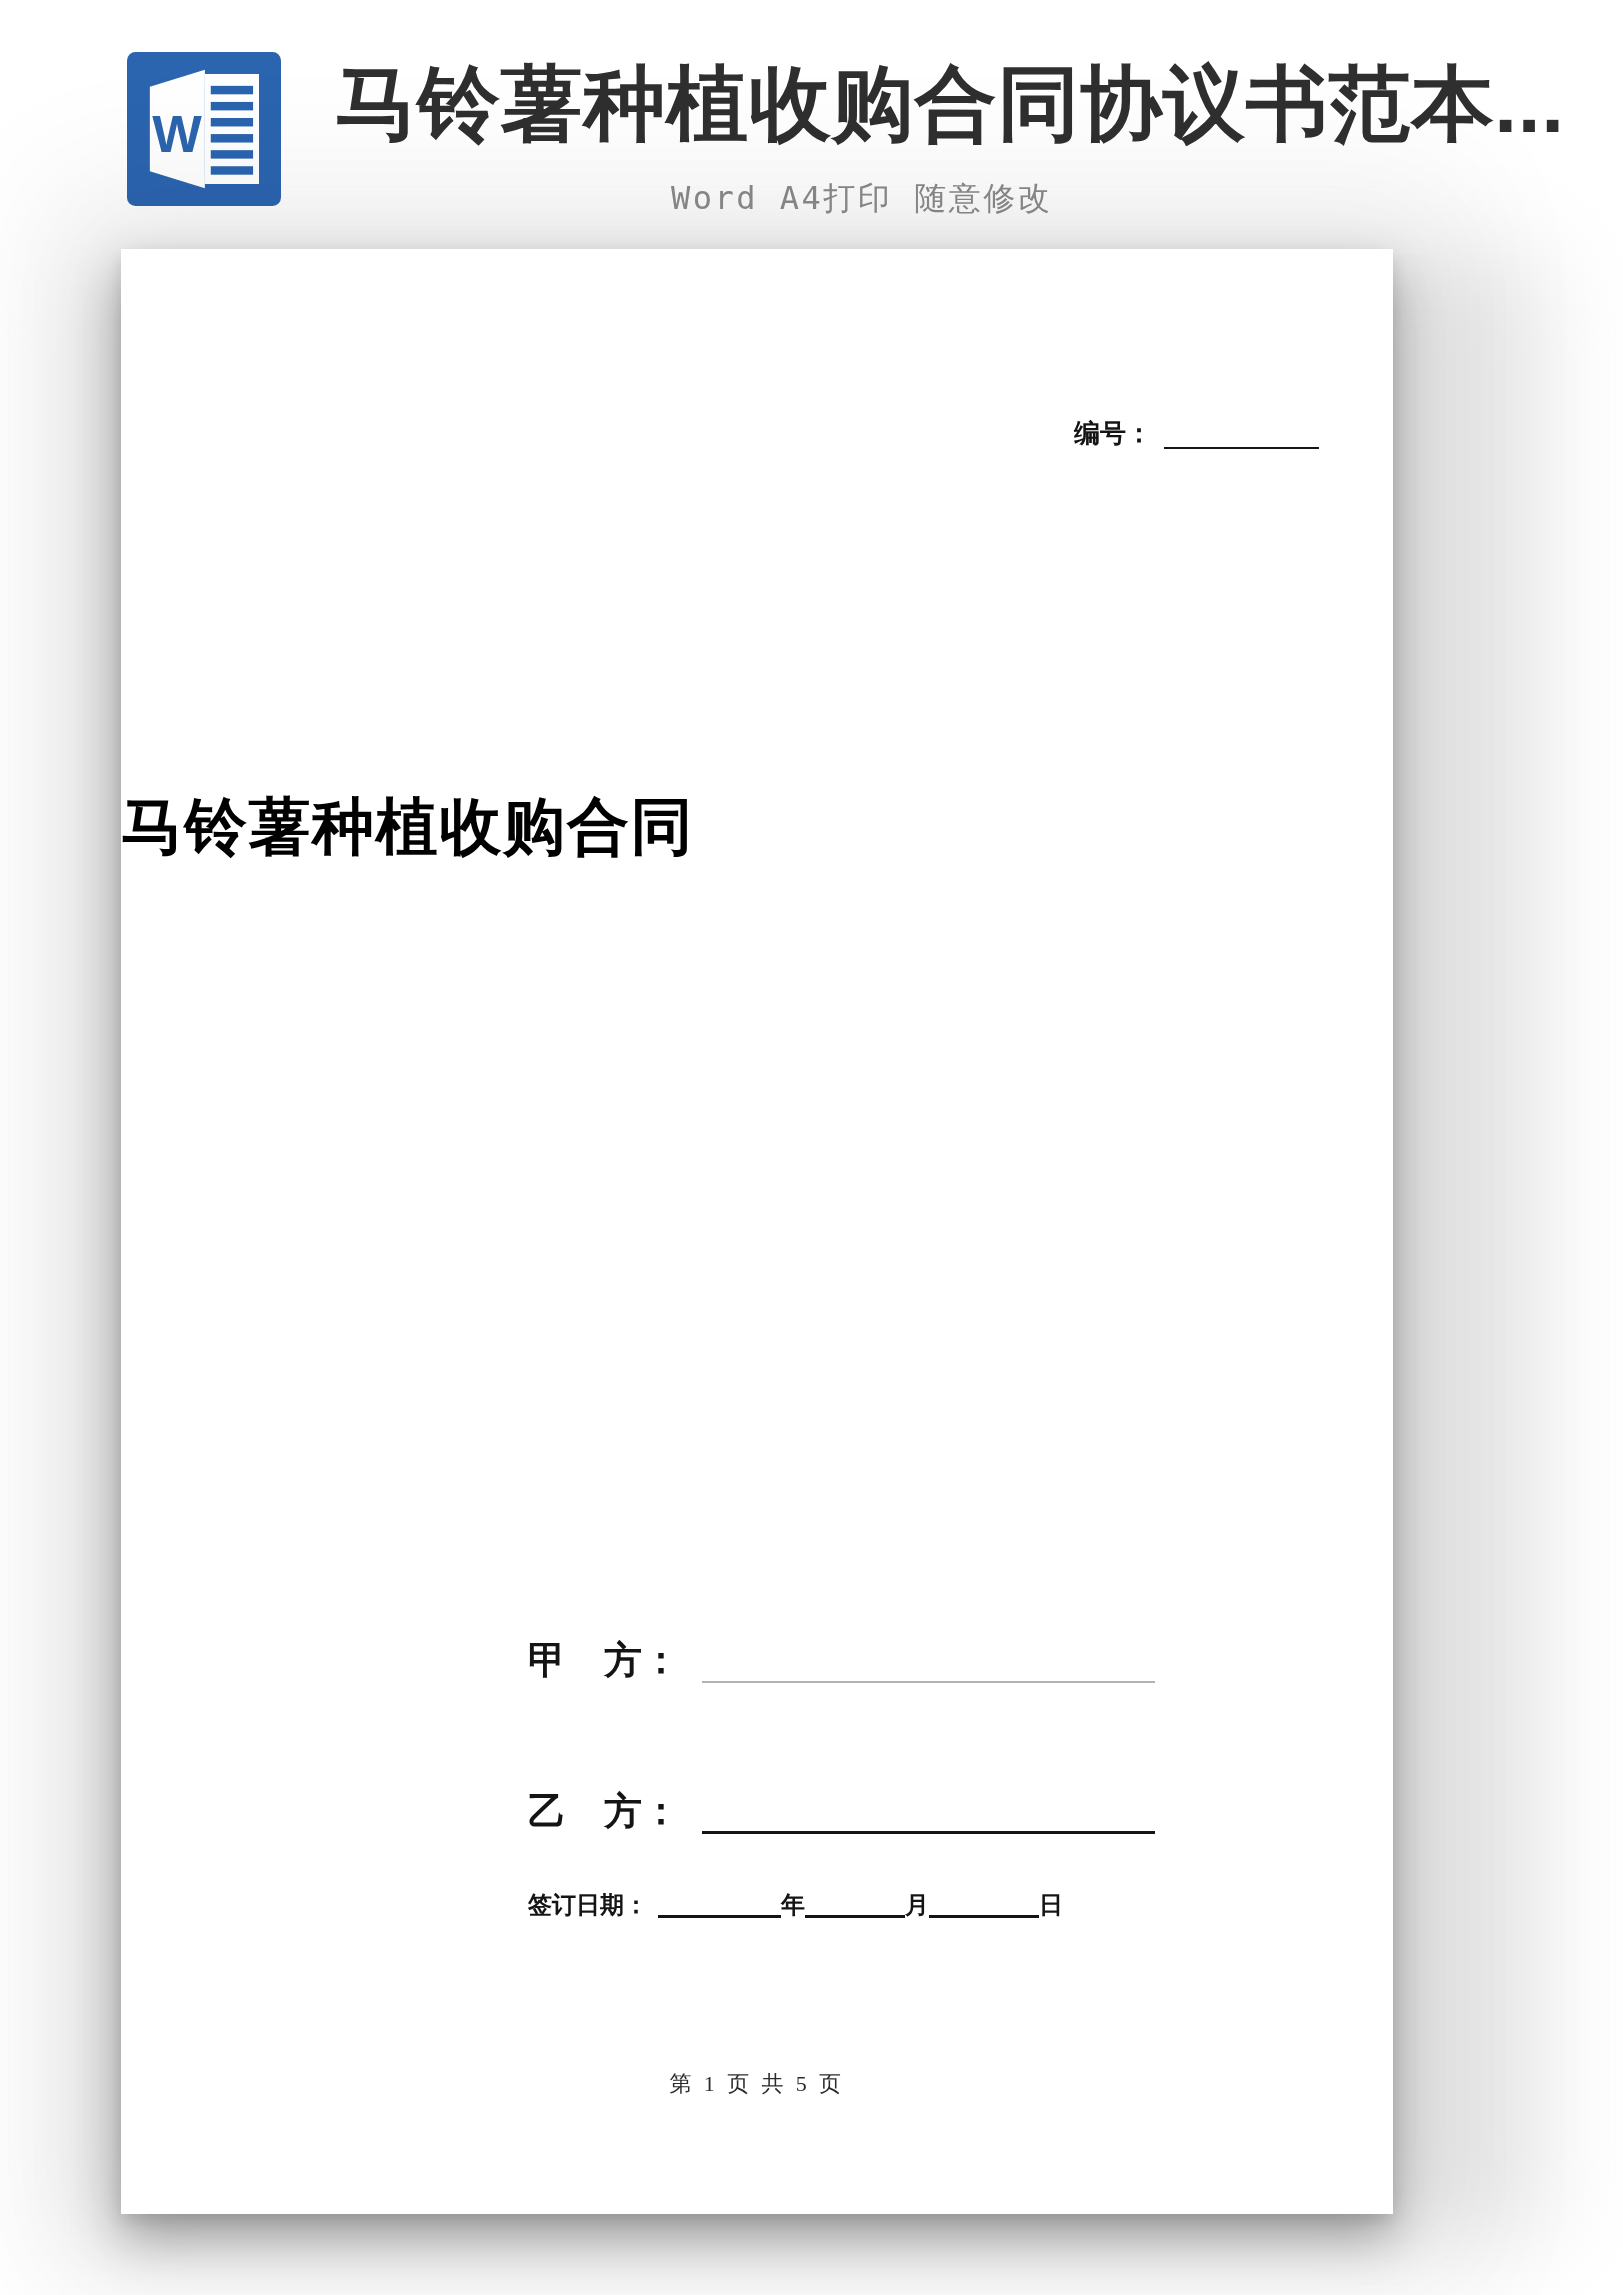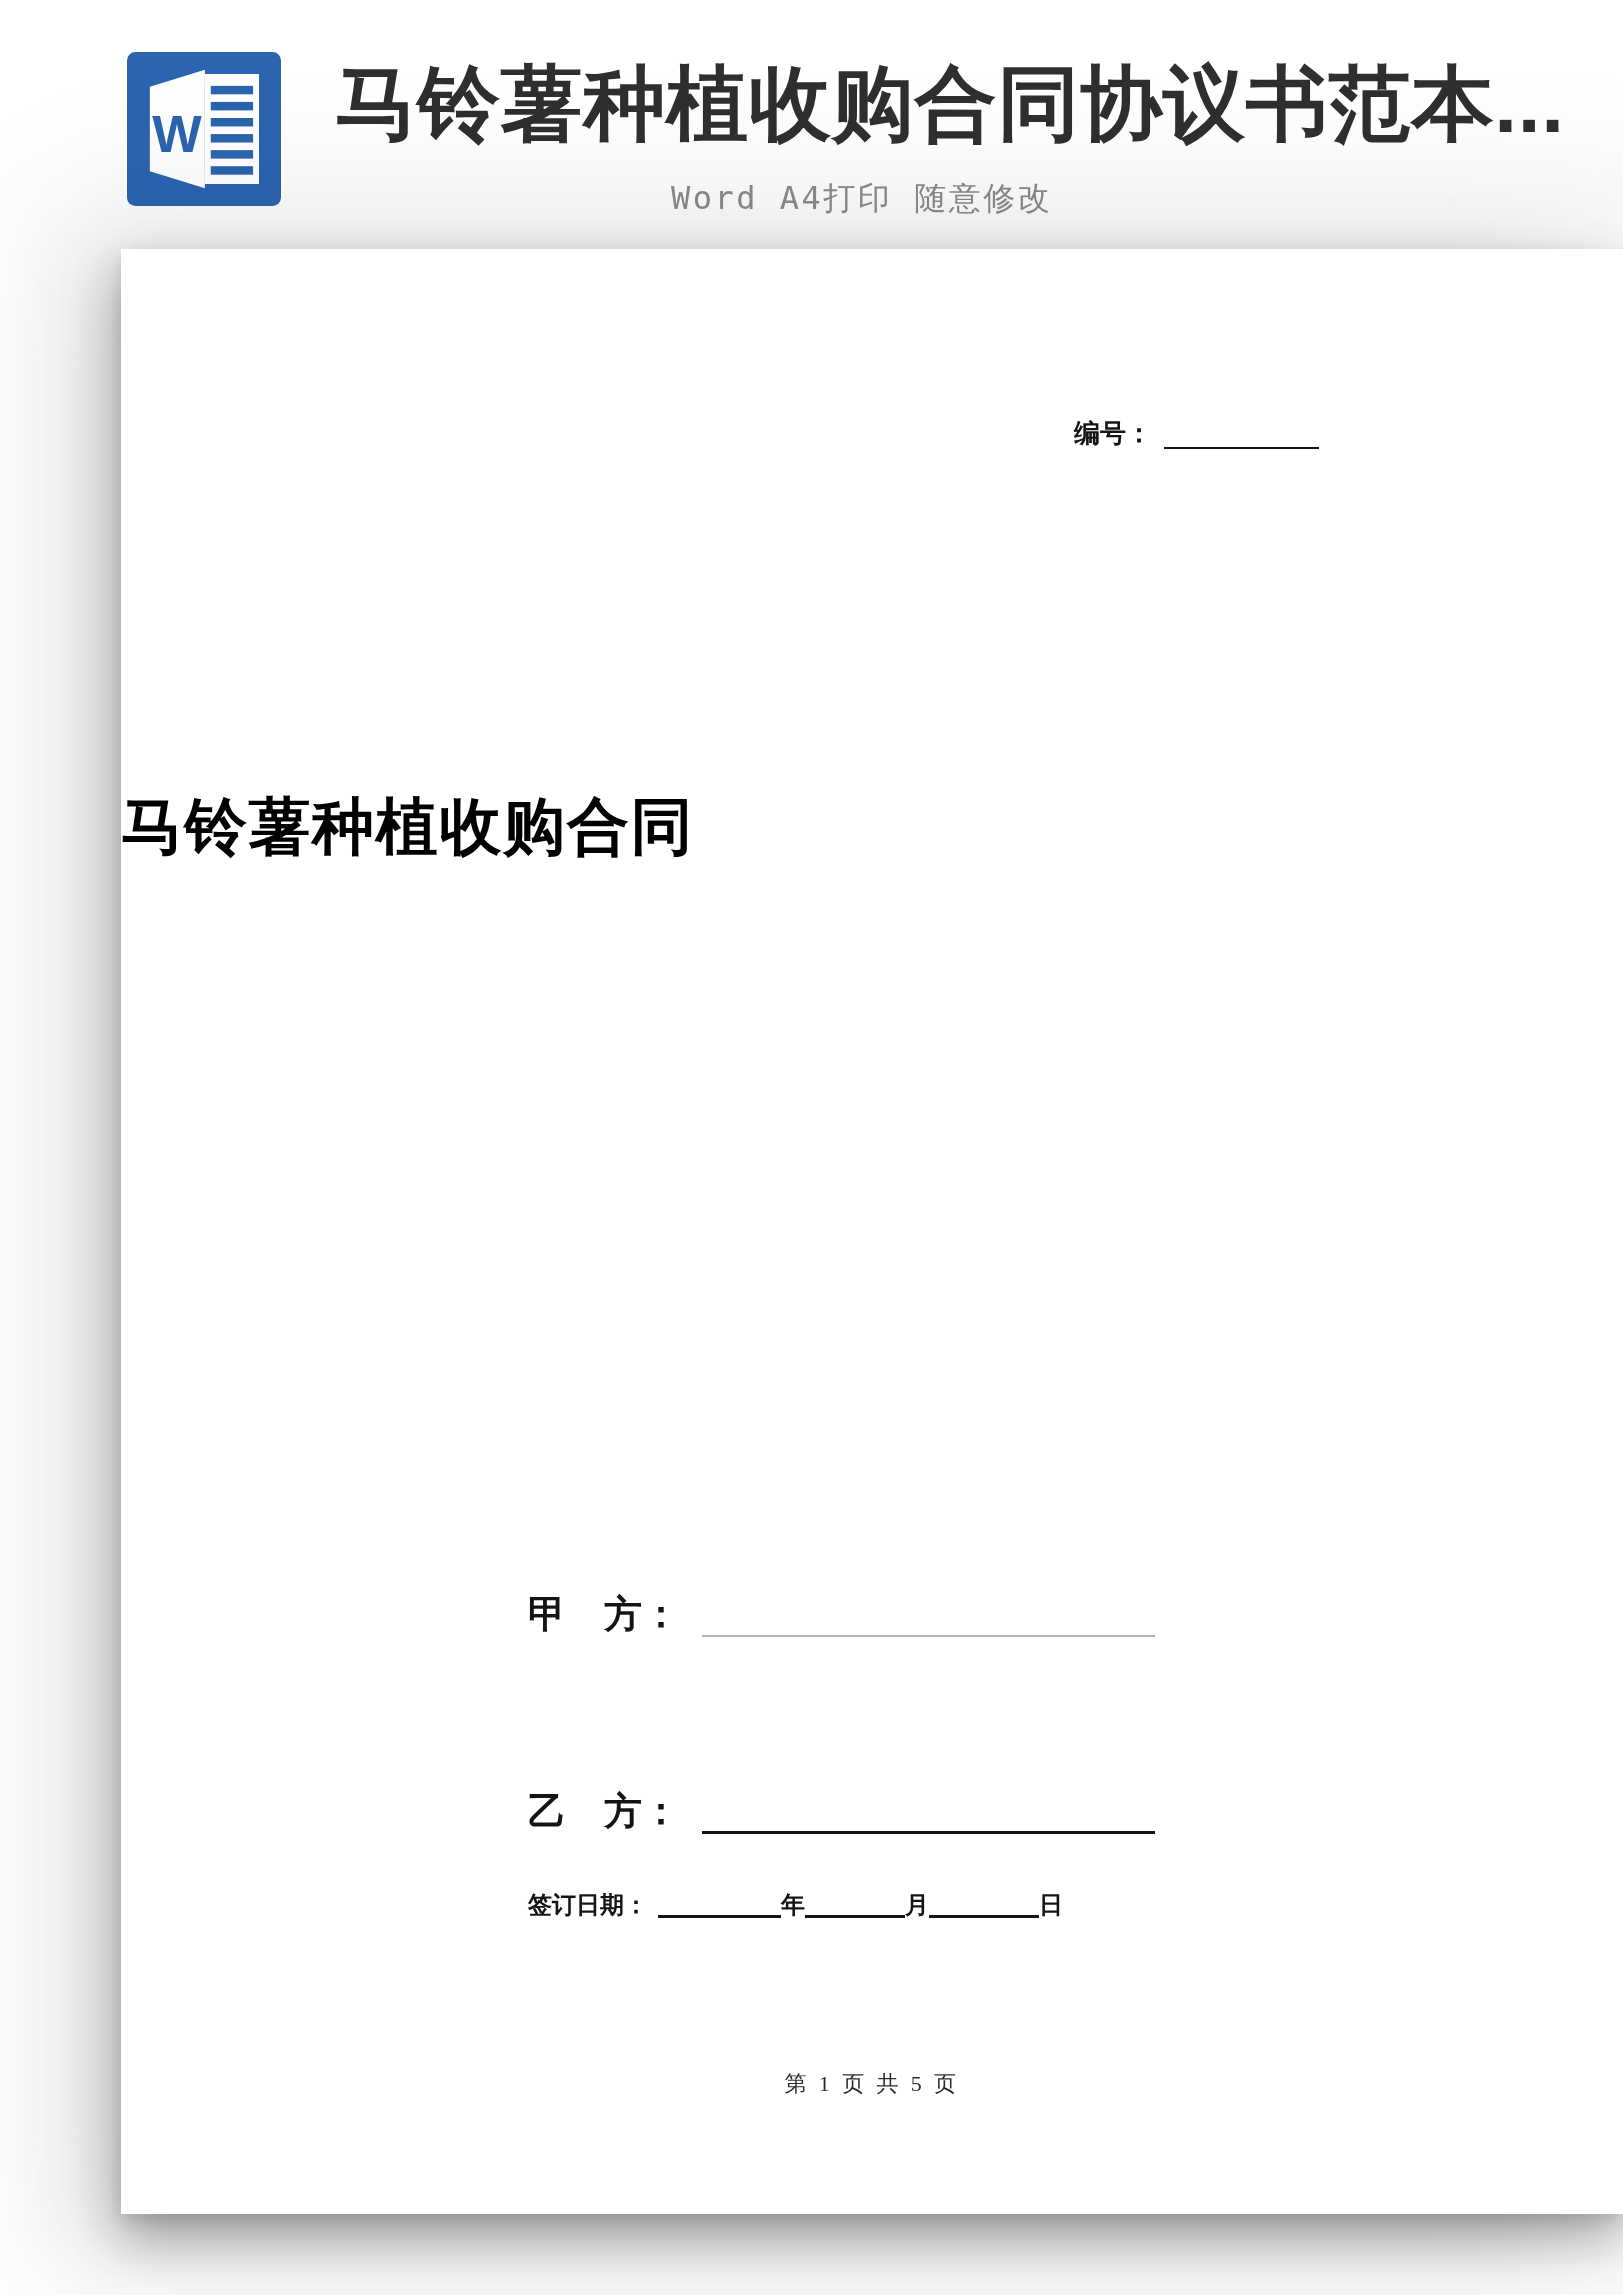--- a/index.html
+++ b/index.html
@@ -43,21 +43,21 @@
     font-size: 32px;
     color: #8a8a8a;
     letter-spacing: 2.5px;
     white-space: nowrap;
     margin-top: 20px;
   }
 
   
   .page {
     position: absolute; left: 121px; top: 249px;
-    width: 1502px; height: 1965px;
+    width: 1272px; height: 1965px;
     background: #ffffff;
     box-shadow:
       0 25px 47px rgba(0,0,0,0.30),
       0 6.8px 15px rgba(0,0,0,0.10),
       0 0 127px 76px rgba(0,0,0,0.055);
     font-family: "Liberation Serif", "DejaVu Serif", serif;
     color: #141414;
   }
   .serial-row {
     position: absolute; left: 953px; top: 167px;
@@ -79,21 +79,21 @@
     letter-spacing: 1.7px;
     color: #000;
     white-space: nowrap;
   }
   .fill-row {
     position: absolute; left: 407px;
     display: flex; align-items: flex-end;
     font-size: 38px; font-weight: 700;
     white-space: nowrap;
   }
-  .row-party-a { top: 1340px; }
+  .row-party-a { top: 1386px; }
   .row-party-b { top: 1537px; }
   .row-date    { top: 1640px; font-size: 24px; }
   .blank-line {
     display: inline-block;
     height: 8.5px;
     margin-bottom: 3.4px;
   }
   .party-blank {
     width: 453px;
     margin-left: 22px;

